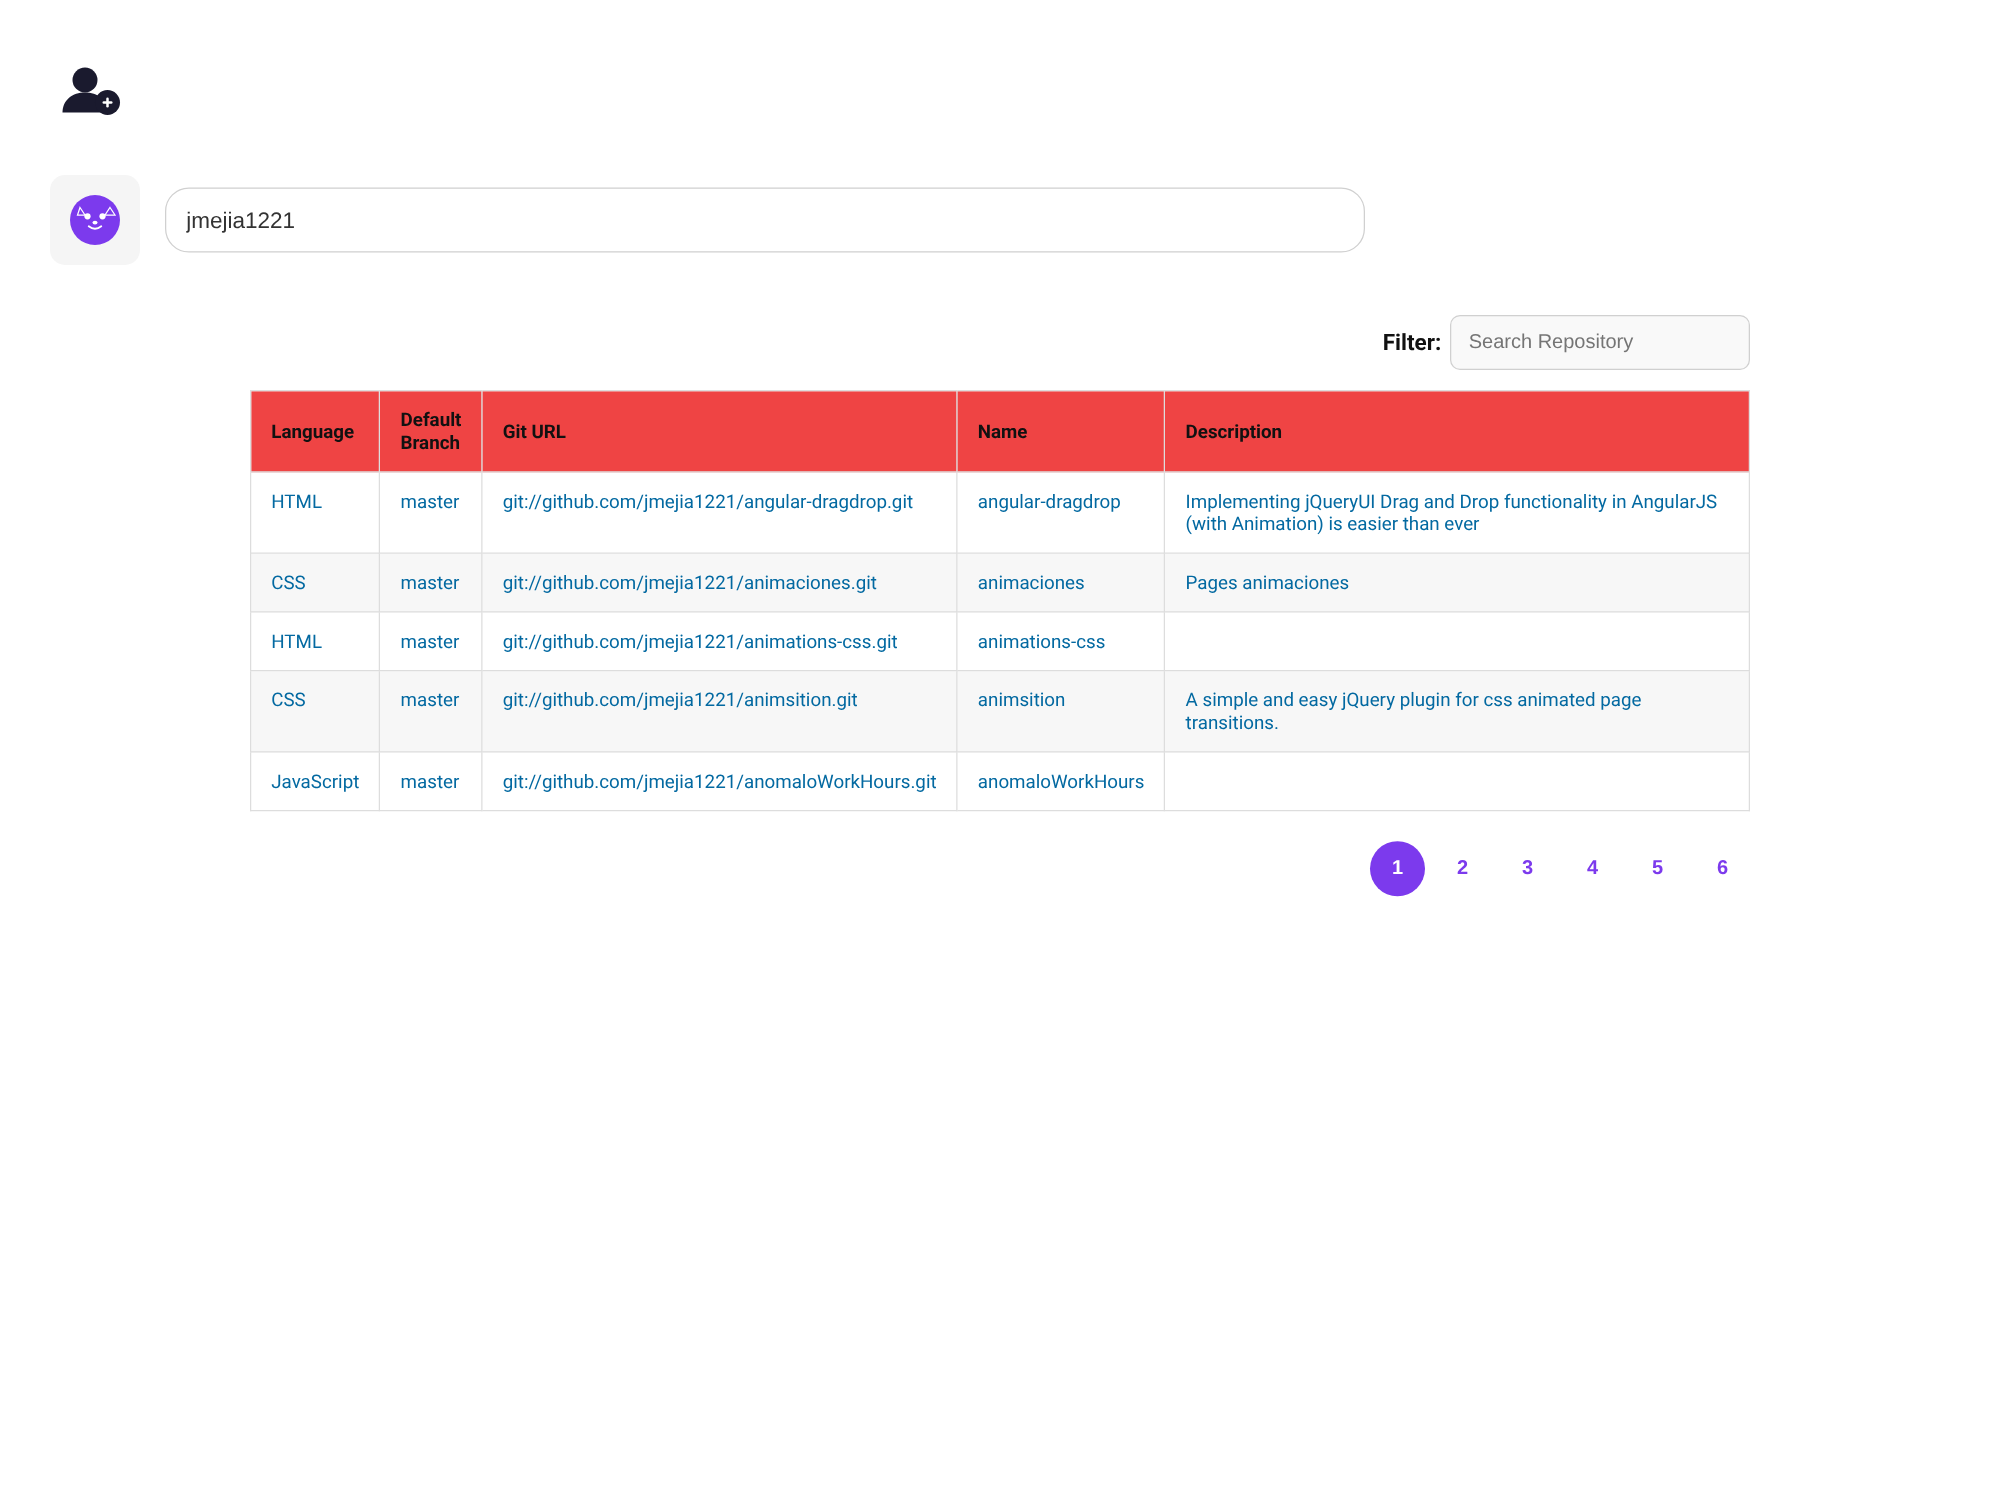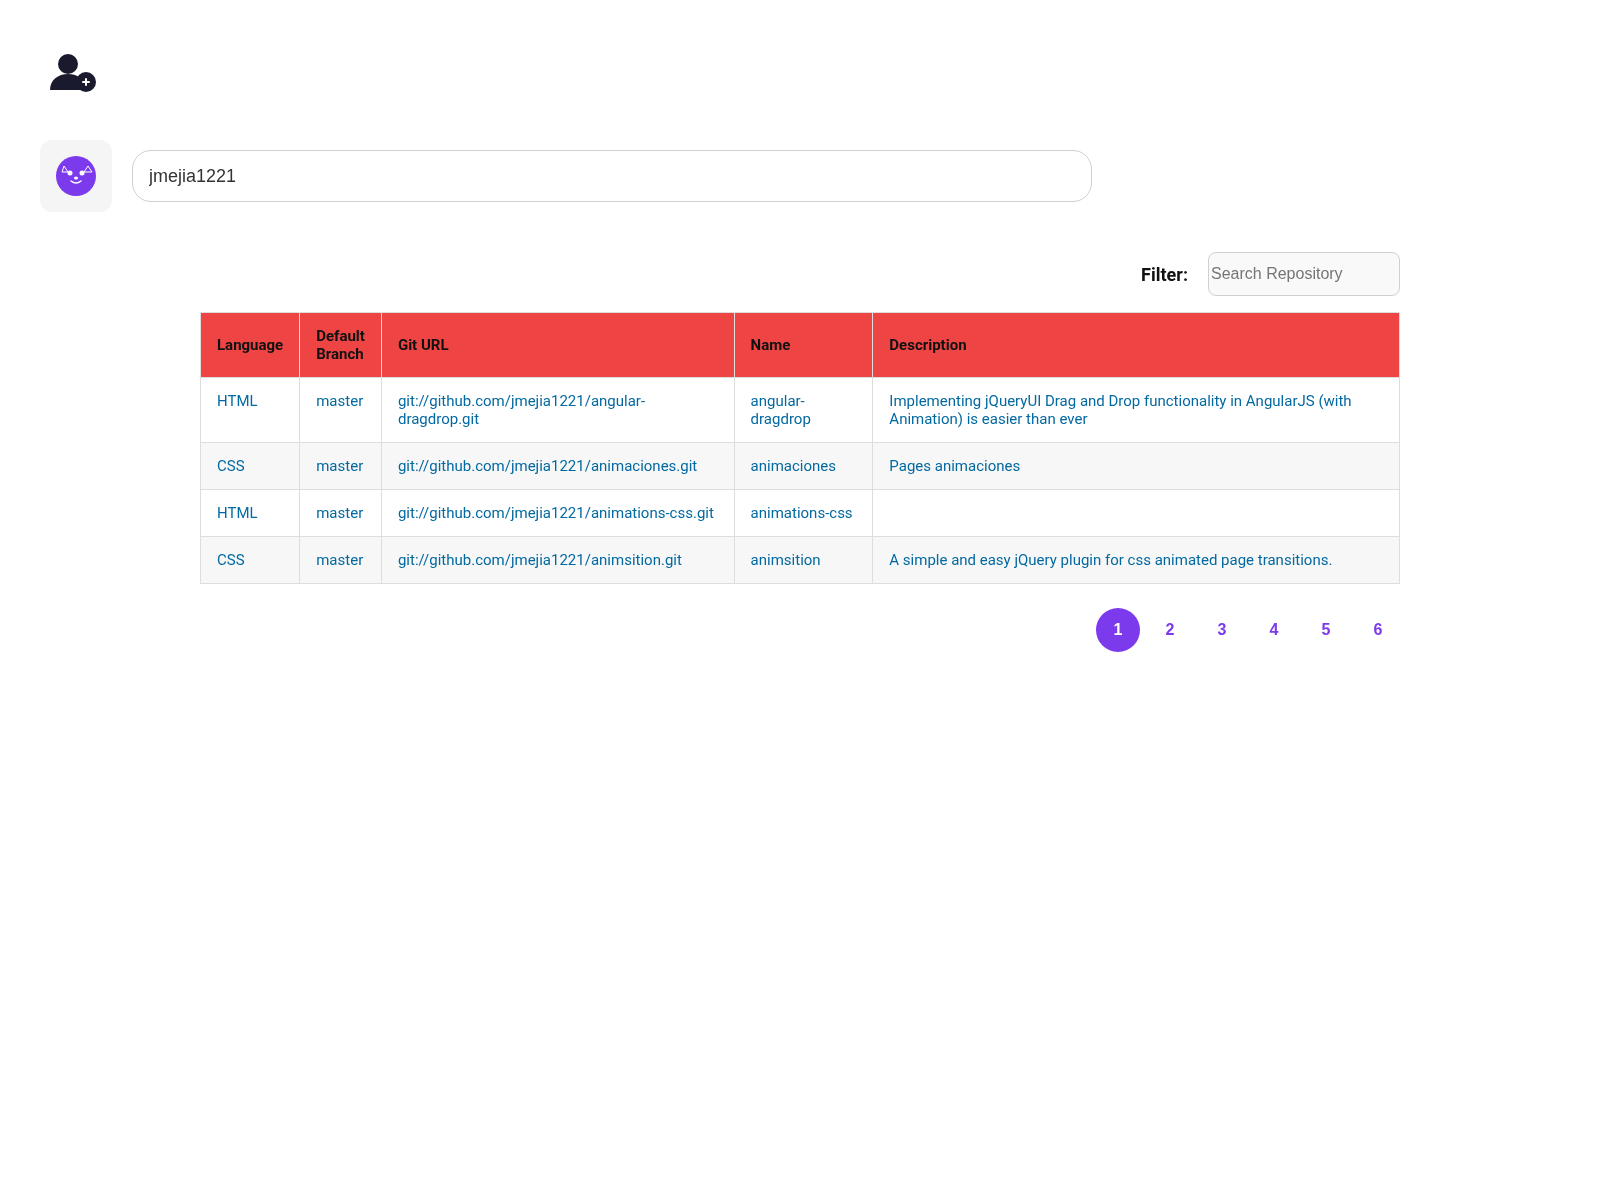--- a/index.html
+++ b/index.html
@@ -69,36 +69,36 @@
 
     .main-content {
       max-width: 1200px;
       margin: 0 auto;
     }
 
     .filter-row {
       display: flex;
       align-items: center;
       justify-content: flex-end;
-      gap: 20px;
+      gap: 7px;
       margin-bottom: 16px;
     }
 
     .filter-label {
       font-size: 18px;
       font-weight: 700;
       color: #111;
     }
 
     .filter-input {
-      width: 192px;
+      width: 240px;
       height: 44px;
       border: 1.5px solid #d0d0d0;
       border-radius: 8px;
-      padding: 0 2px;
+      padding: 0 14px;
       font-size: 16px;
       color: #999;
       background: #f9f9f9;
       outline: none;
     }
 
     .repo-table {
       width: 100%;
       border-collapse: collapse;
       border: 1.5px solid #ddd;
@@ -239,20 +239,27 @@
       <td>animations-css</td>
       <td></td>
     </tr>
         <tr>
       <td>CSS</td>
       <td>master</td>
       <td>git://github.com/jmejia1221/animsition.git</td>
       <td>animsition</td>
       <td>A simple and easy jQuery plugin for css animated page transitions.</td>
     </tr>
+        <tr>
+      <td>JavaScript</td>
+      <td>master</td>
+      <td>git://github.com/jmejia1221/anomaloWorkHours.git</td>
+      <td>anomaloWorkHours</td>
+      <td></td>
+    </tr>
       </tbody>
   </table>
 
   <div class="pagination">
   <button class="page-btn active">1</button>
       <button class="page-btn inactive">2</button>
       <button class="page-btn inactive">3</button>
       <button class="page-btn inactive">4</button>
       <button class="page-btn inactive">5</button>
       <button class="page-btn inactive">6</button>

